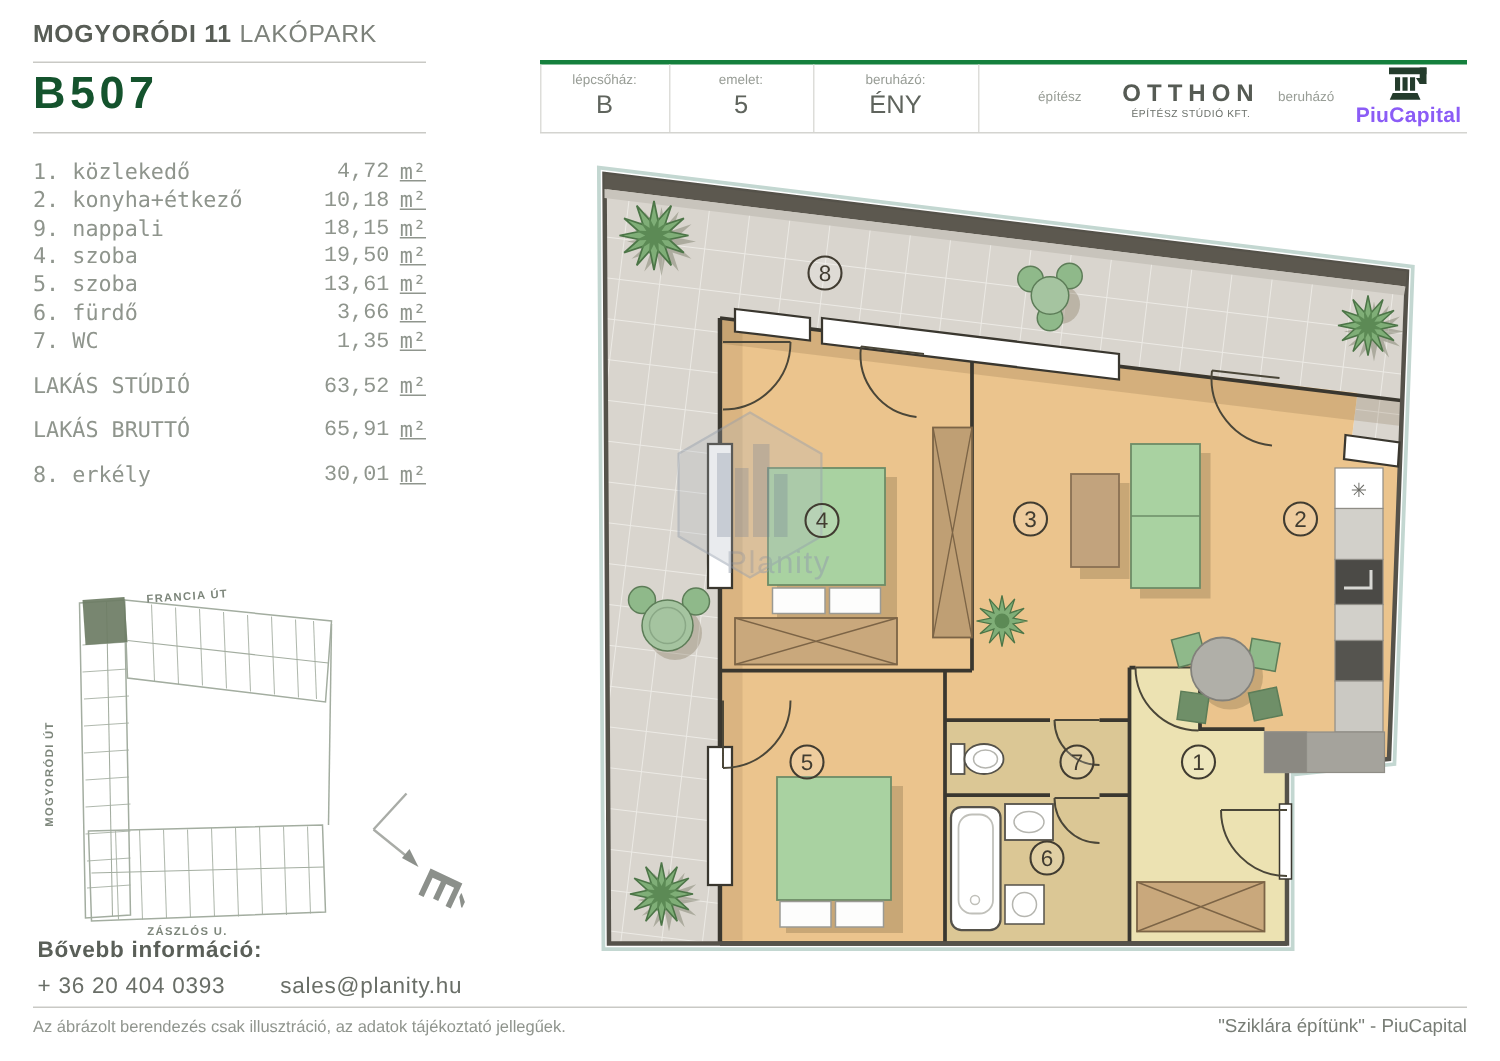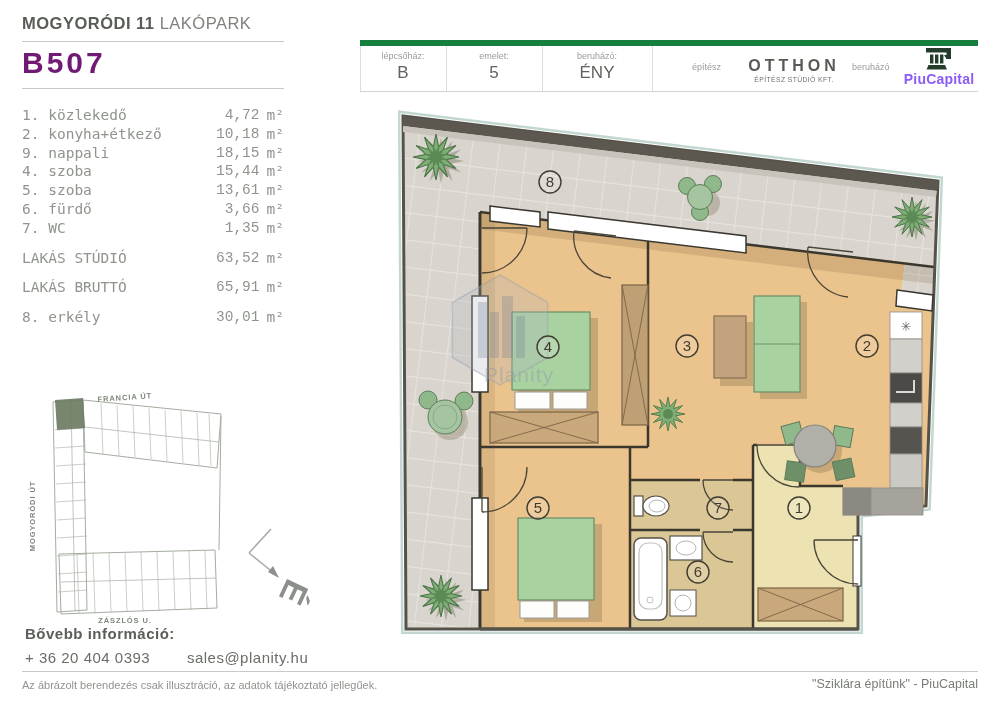--- a/index.html
+++ b/index.html
@@ -4,31 +4,31 @@
 <style>
   html,body{margin:0;padding:0;background:#ffffff;}
   #sheet{position:relative;width:1000px;height:707px;background:#ffffff;overflow:hidden;
          font-family:"Liberation Sans",sans-serif;}
   .abs{position:absolute;}
   
   #proj{left:22px;top:14px;font-size:16.5px;letter-spacing:.5px;color:#585d56;}
   #proj .bold{font-weight:bold;}
   #proj .light{font-weight:normal;color:#7d827b;}
   .hr{border-top:1px solid #c9c9c5;height:0;}
-  #unit-id{left:22px;top:46px;font-size:30px;font-weight:bold;letter-spacing:3px;color:#701a75;text-align:center;}
+  #unit-id{left:22px;top:46px;font-size:30px;font-weight:bold;letter-spacing:3px;color:#14532d;text-align:center;}
   
   #room-list{left:22px;top:106px;width:262px;font-family:"DejaVu Sans Mono",monospace;
              font-size:14.5px;color:#8f958d;}
   .rrow{display:flex;line-height:18.8px;}
   .rrow .nm{flex:1;white-space:pre;}
   .rrow .val{width:52px;text-align:right;font-family:Liberation Mono, monospace;}
-  .rrow .un{margin-left:7px;}
+  .rrow .un{margin-left:7px;text-decoration:underline;}
   .tot{margin-top:11px;}
   
-  #info-bar{left:360px;top:40px;width:618px;height:45px;border-top:6px solid #15803d;
+  #info-bar{left:360px;top:40px;width:618px;height:45px;border-top:3px solid #15803d;
             border-bottom:1px solid #d4d4d0;}
   .vdiv{position:absolute;top:0;width:0;height:45px;border-left:1px solid #ddddd9;}
   .cell{position:absolute;top:0;text-align:center;}
   .cl{font-size:9px;color:#989d96;margin-top:5px;}
   .cv{font-size:17px;color:#5f645d;margin-top:2px;}
   .small-label{font-size:9px;color:#989d96;}
   #otthon-name{font-size:16px;font-weight:600;letter-spacing:4px;color:#565b54;}
   #otthon-sub{font-size:6.8px;letter-spacing:.4px;color:#6b706a;margin-top:1px;}
   #piu{display:flex;flex-direction:column;align-items:center;}
   #piu-text{font-size:14px;font-weight:bold;color:#8b5cf6;letter-spacing:.2px;}
@@ -66,21 +66,21 @@
         <span class="val">10,18</span>
         <span class="un">m²</span>
       </div>
     <div class="rrow">
         <span class="nm">9. nappali</span>
         <span class="val">18,15</span>
         <span class="un">m²</span>
       </div>
     <div class="rrow">
         <span class="nm">4. szoba</span>
-        <span class="val">15,44</span>
+        <span class="val">19,50</span>
         <span class="un">m²</span>
       </div>
     <div class="rrow">
         <span class="nm">5. szoba</span>
         <span class="val">13,61</span>
         <span class="un">m²</span>
       </div>
     <div class="rrow">
         <span class="nm">6. fürdő</span>
         <span class="val">3,66</span>

